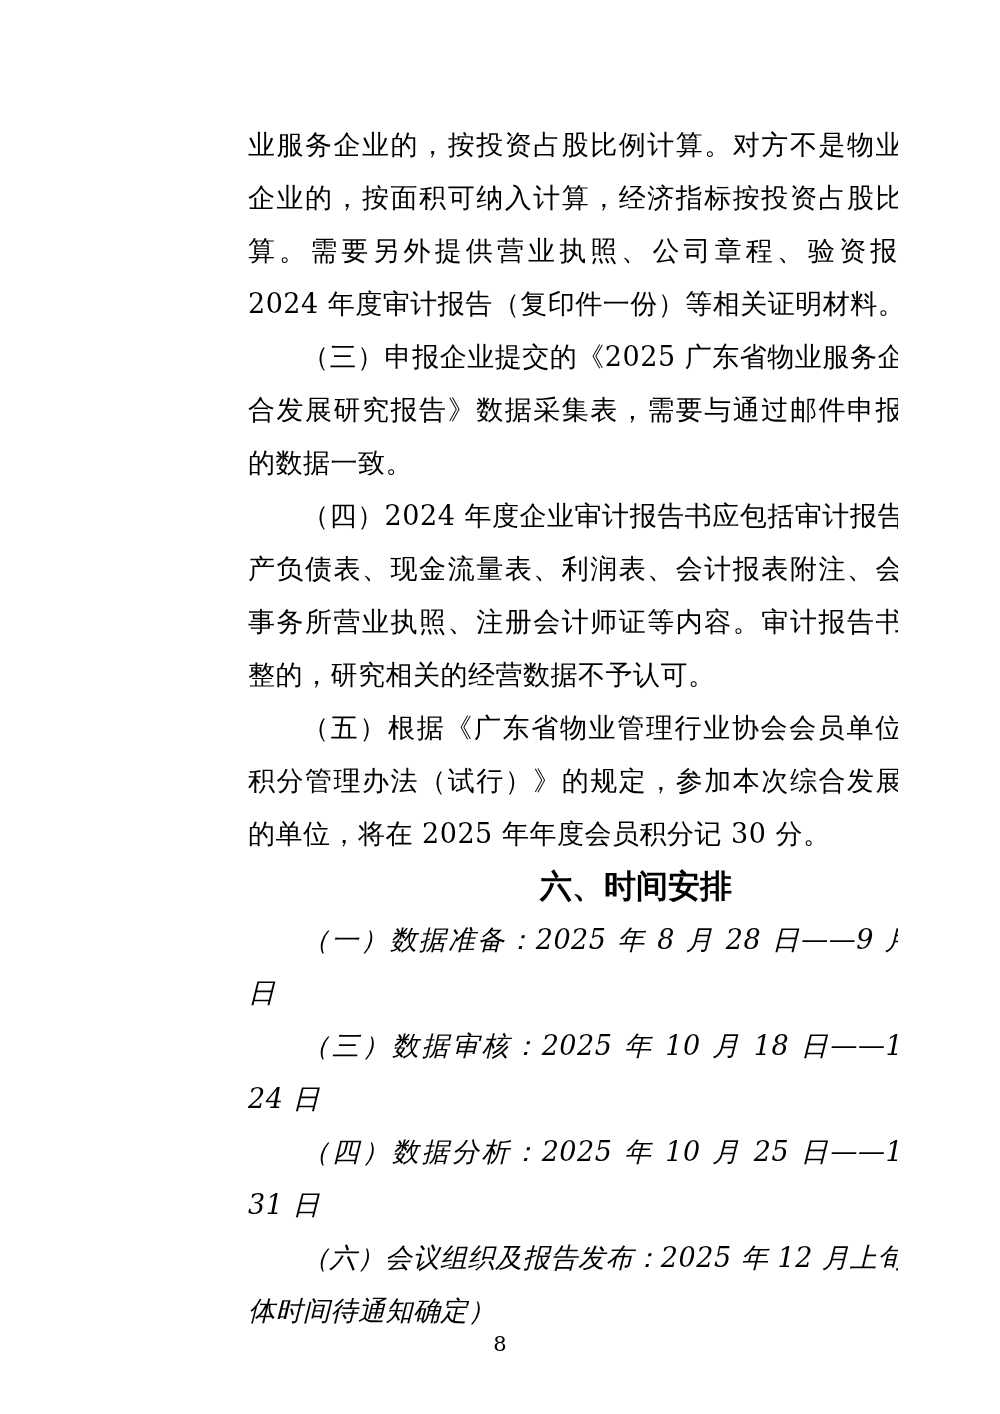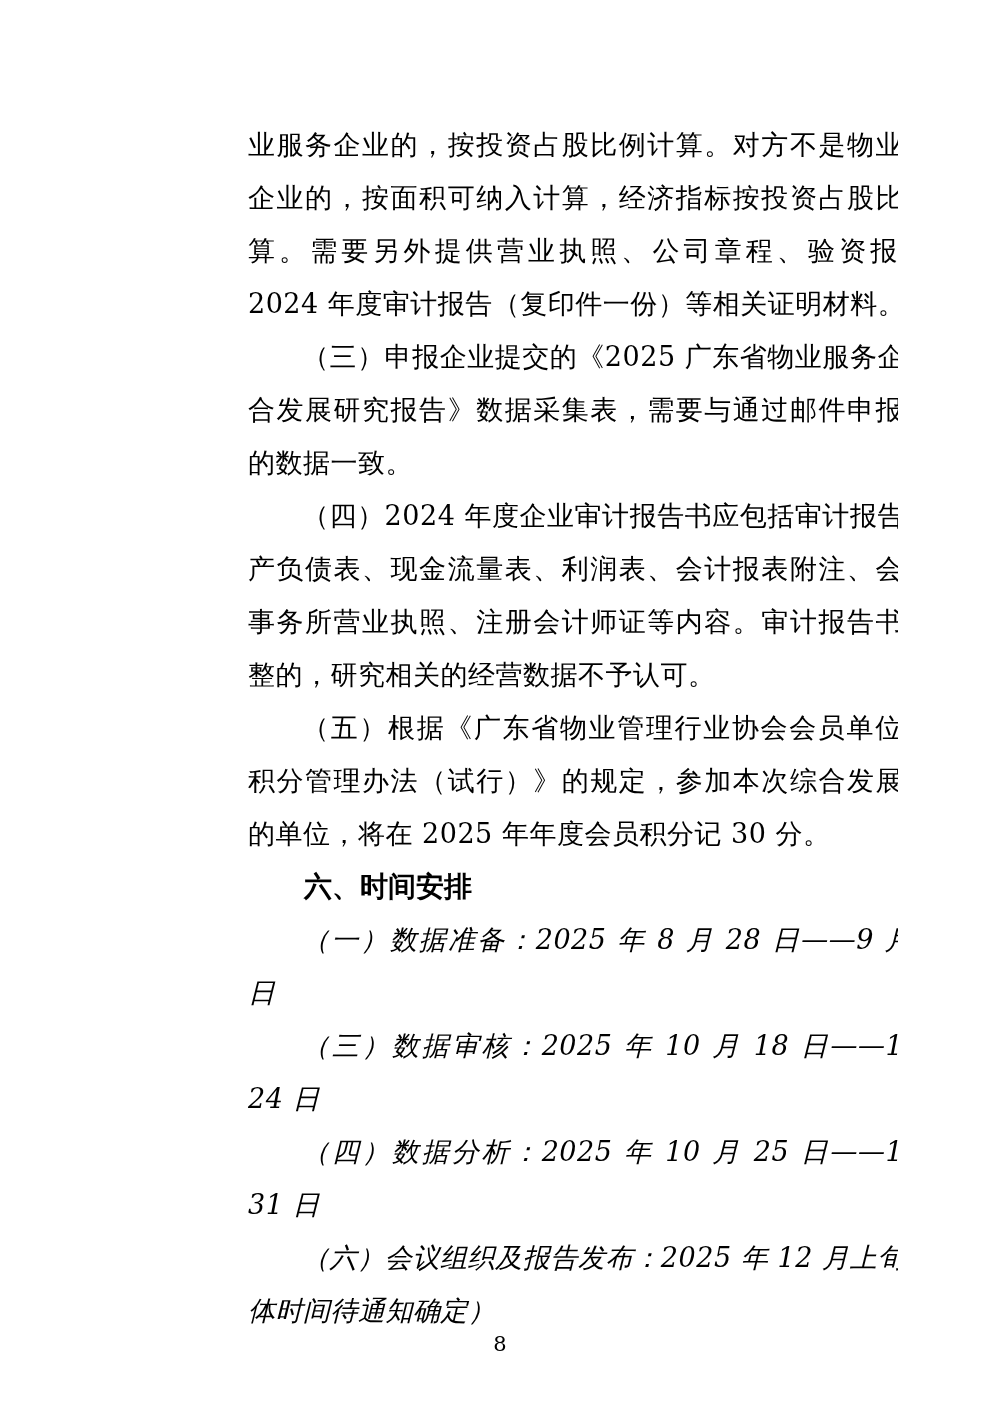--- a/index.html
+++ b/index.html
@@ -25,24 +25,24 @@
     line-height: 53px;
     text-align: justify;
     text-justify: inter-character;
     letter-spacing: 0.5px;
     margin: 0;
   }
   .indent2 { text-indent: 2em; }
   .section-heading {
     font-family: "DejaVu Sans", "Liberation Sans", sans-serif;
     font-weight: bold;
-    font-size: 28px;
+    font-size: 32px;
     line-height: 53px;
     text-indent: 2em;
-    text-align: left;
+    text-align: center;
     margin: 0;
   }
   .schedule-item {
     font-size: 27px;
     line-height: 53px;
     text-align: justify;
     text-justify: inter-character;
     letter-spacing: 0.5px;
     text-indent: 2em;
     margin: 0;

